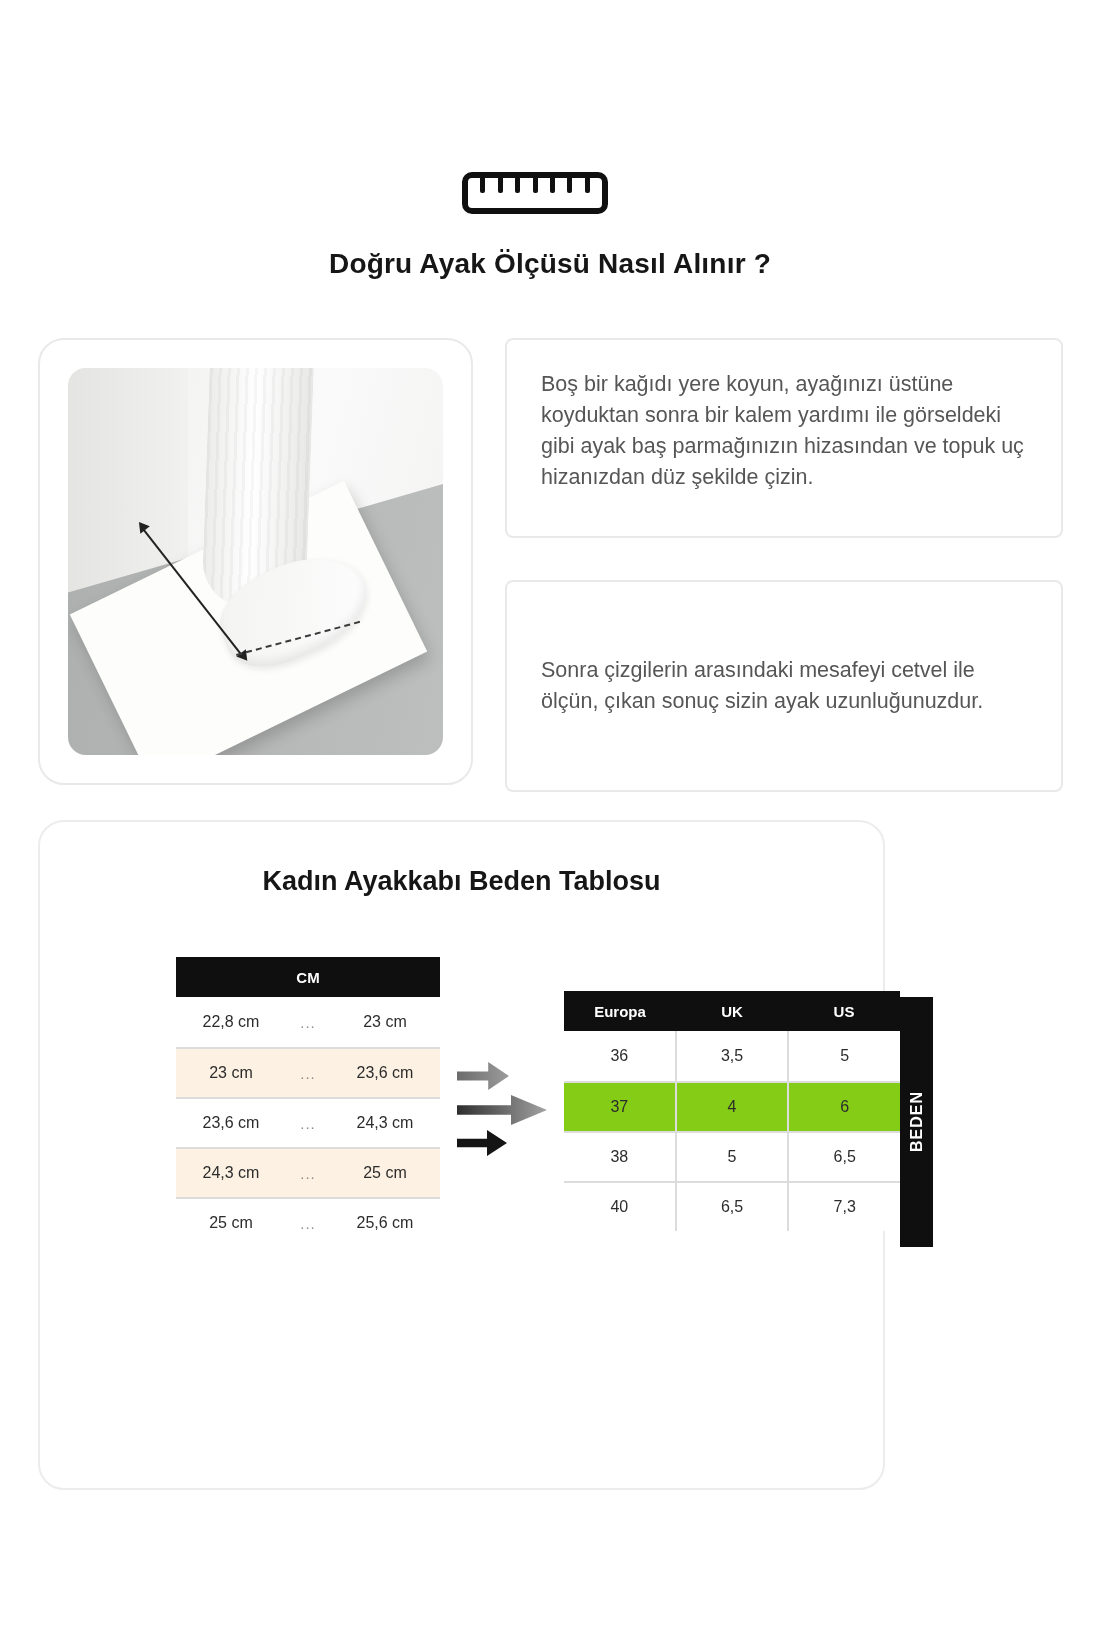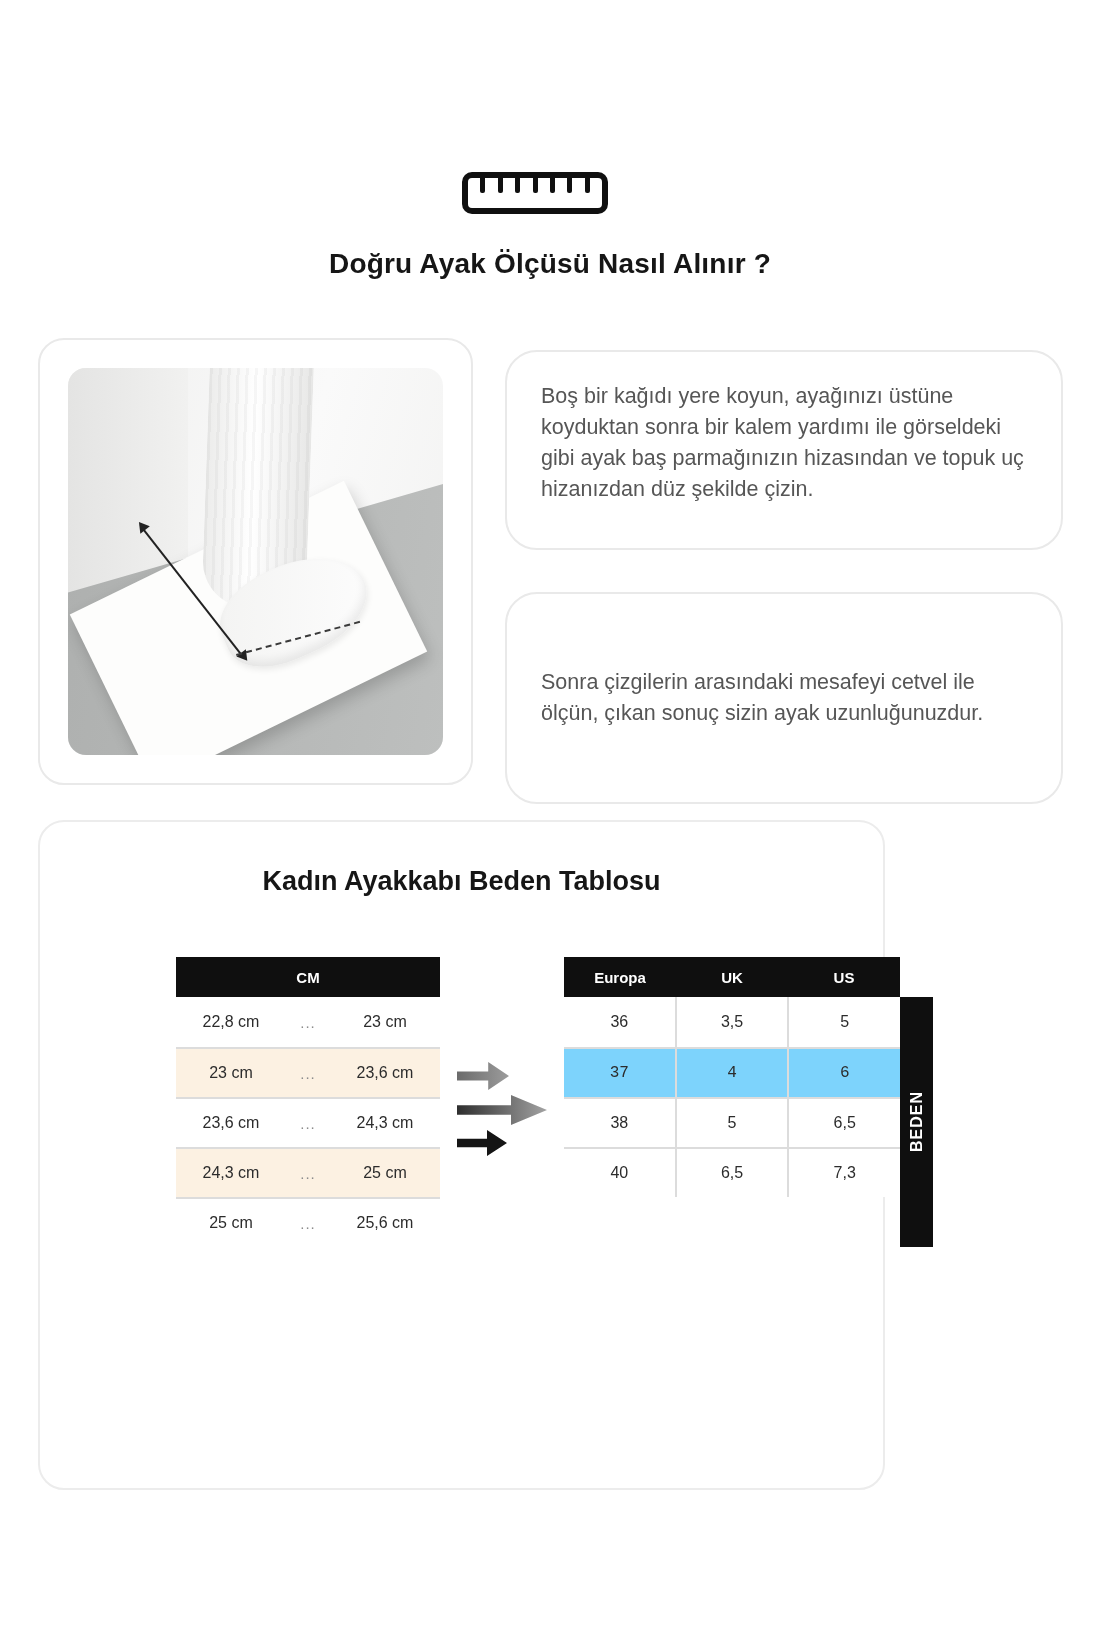--- a/index.html
+++ b/index.html
@@ -83,22 +83,22 @@
     border:6px solid transparent; border-left:10px solid #222;
   }
   .toe-line {
     position: absolute; left: 168px; top: 286px; width: 128px; height: 0;
     border-top: 2.5px dashed #3a3a3a;
     transform: rotate(-15deg); transform-origin: 0 0;
   }
 
   .note-box {
     position: absolute; left: 505px; width: 558px;
-    border: 2px solid #e9e9e9; border-radius: 32px; background: #fff;
-    color: #565656; font-size: 21.5px; line-height: 31px; margin-top: 12px;
+    border: 2px solid #e9e9e9; border-radius: 8px; background: #fff;
+    color: #565656; font-size: 21.5px; line-height: 31px;
   }
   .note-box.box1 { top: 338px; height: 200px; padding: 29px 34px; }
   .note-box.box2 { top: 580px; height: 212px; padding: 0 34px; display: flex; align-items: center; }
 
   
   .chart-card {
     position: absolute; left: 38px; top: 820px; width: 847px; height: 670px;
     border: 2px solid #ececec; border-radius: 26px; background: #fff;
   }
   .chart-title {
@@ -217,32 +217,32 @@
         </div>
     </div>
 
     <div class="arrows">
       <div class="arrow a1"></div>
       <div class="arrow a2"></div>
       <div class="arrow a3"></div>
     </div>
 
     <div class="data-table size-table">
-      <div class="thead" id="size-head" style="background: rgb(15, 15, 15);">
+      <div class="thead" id="size-head" style="background: rgb(15, 15, 15); margin-top: 34px;">
           <div class="hcell">Europa</div>
           <div class="hcell">UK</div>
           <div class="hcell">US</div>
         </div>
       <div class="tbody" id="size-body">
           <div class="t-row">
             <div class="cell">36</div>
             <div class="cell">3,5</div>
             <div class="cell">5</div>
           </div>
-          <div class="t-row" style="background: #7dd3fc; font-family: Liberation Mono, monospace;">
+          <div class="t-row" style="background: #84cc16;">
             <div class="cell">37</div>
             <div class="cell">4</div>
             <div class="cell">6</div>
           </div>
           <div class="t-row">
             <div class="cell">38</div>
             <div class="cell">5</div>
             <div class="cell">6,5</div>
           </div>
           <div class="t-row">

